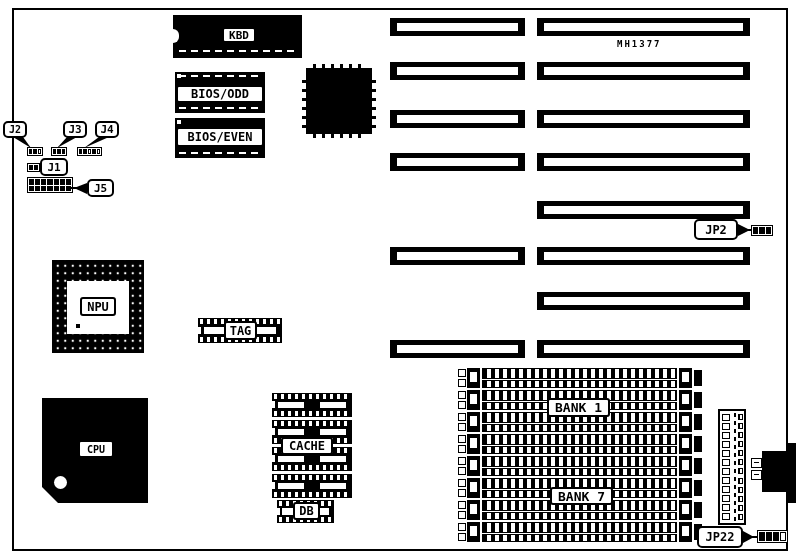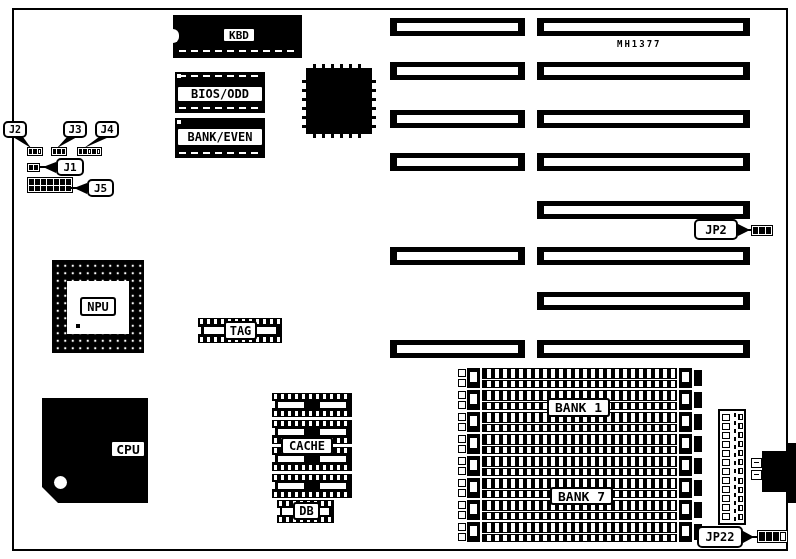--- a/index.html
+++ b/index.html
@@ -105,32 +105,32 @@
     <div class="abs" style="left:2px;top:2px;width:4px;height:4px;background:#fff;"></div>
     <div class="dash" style="left:4px;top:3px;width:82px;"></div>
     <div class="dash" style="left:4px;top:35px;width:82px;"></div>
   </div>
   <div class="lbl" style="left:176px;top:85px;width:88px;height:18px;font-size:12px;">BIOS/ODD</div>
 
   <div class="blk" style="left:175px;top:118px;width:90px;height:40px;">
     <div class="abs" style="left:2px;top:2px;width:4px;height:4px;background:#fff;"></div>
     <div class="dash" style="left:4px;top:34px;width:82px;"></div>
   </div>
-  <div class="lbl" style="left:176px;top:127px;width:88px;height:20px;font-size:12px;">BANK/EVEN</div>
+  <div class="lbl" style="left:176px;top:127px;width:88px;height:20px;font-size:12px;">BIOS/EVEN</div>
 
   <div class="blk" style="left:306px;top:68px;width:66px;height:66px;"></div>
   <div class="qpins-h" style="left:313px;top:64px;width:53px;"></div>
   <div class="qpins-h" style="left:313px;top:134px;width:53px;"></div>
   <div class="qpins-v" style="left:302px;top:75px;height:53px;"></div>
   <div class="qpins-v" style="left:372px;top:75px;height:53px;"></div>
 
   <div class="callout" style="left:3px;top:121px;width:24px;height:17px;font-size:10px;">J2</div>
   <div class="callout" style="left:63px;top:121px;width:24px;height:17px;font-size:11px;">J3</div>
   <div class="callout" style="left:95px;top:121px;width:24px;height:17px;font-size:11px;">J4</div>
-  <div class="callout" style="left:56px;top:158px;width:28px;height:18px;font-size:11px;">J1</div>
+  <div class="callout" style="left:40px;top:158px;width:28px;height:18px;font-size:11px;">J1</div>
   <div class="callout" style="left:87px;top:179px;width:27px;height:18px;font-size:11px;">J5</div>
 
   <div class="jmp" style="left:27px;top:147px;width:16px;height:9px;">
       <i class="b"></i>
       <i class="b"></i>
       <i class="w"></i>
     </div>
   <div class="jmp" style="left:51px;top:147px;width:16px;height:9px;">
       <i class="b"></i>
       <i class="b"></i>
@@ -175,21 +175,21 @@
     <div class="dots" style="top:19px;"></div>
     <div class="slot" style="left:5px;top:8px;width:30px;height:9px;"></div>
     <div class="slot" style="left:49px;top:8px;width:30px;height:9px;"></div>
     <div class="notch" style="top:9px;"></div>
   </div>
   <div class="lbl" style="left:224px;top:321px;width:33px;height:19px;font-size:12px;">TAG</div>
 
   <div class="blk" style="left:42px;top:398px;width:106px;height:105px;clip-path:polygon(0 0,100% 0,100% 100%,16px 100%,0 calc(100% - 16px));">
     <div class="abs" style="left:12px;top:78px;width:13px;height:13px;background:#fff;border-radius:50%;"></div>
   </div>
-  <div class="lbl" style="left:78px;top:440px;width:36px;height:18px;font-size:13px;margin-left:32px;">CPU</div>
+  <div class="lbl" style="left:78px;top:440px;width:36px;height:18px;font-size:10px;">CPU</div>
 
   <div class="dip" style="left:272px;top:393px;width:80px;height:24px;">
     <div class="dots" style="top:1px;"></div>
       <div class="dots" style="top:18px;"></div>
     <div class="slot" style="left:5px;top:8px;width:28px;height:8px;"></div>
     <div class="slot" style="left:47px;top:8px;width:28px;height:8px;"></div>
     <div class="notch" style="top:8px;"></div>
   </div>
   <div class="dip" style="left:272px;top:420px;width:80px;height:24px;">
     <div class="dots" style="top:1px;"></div>

